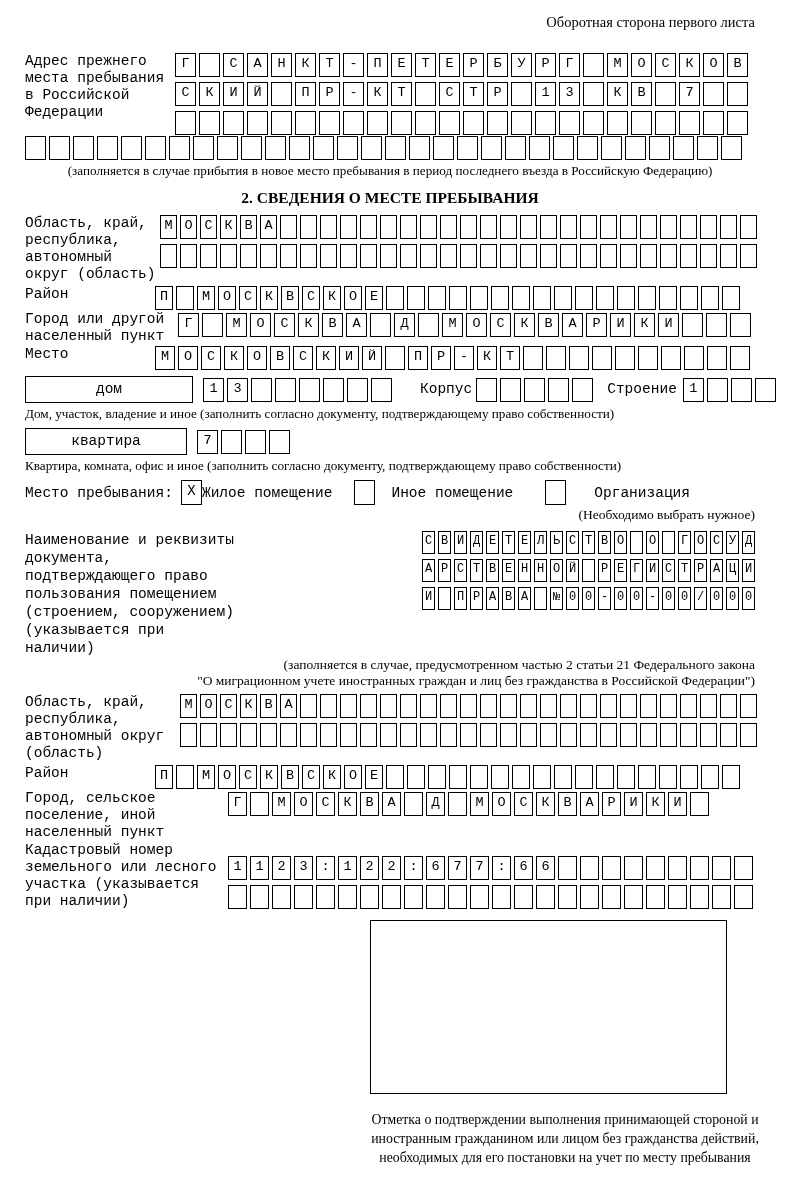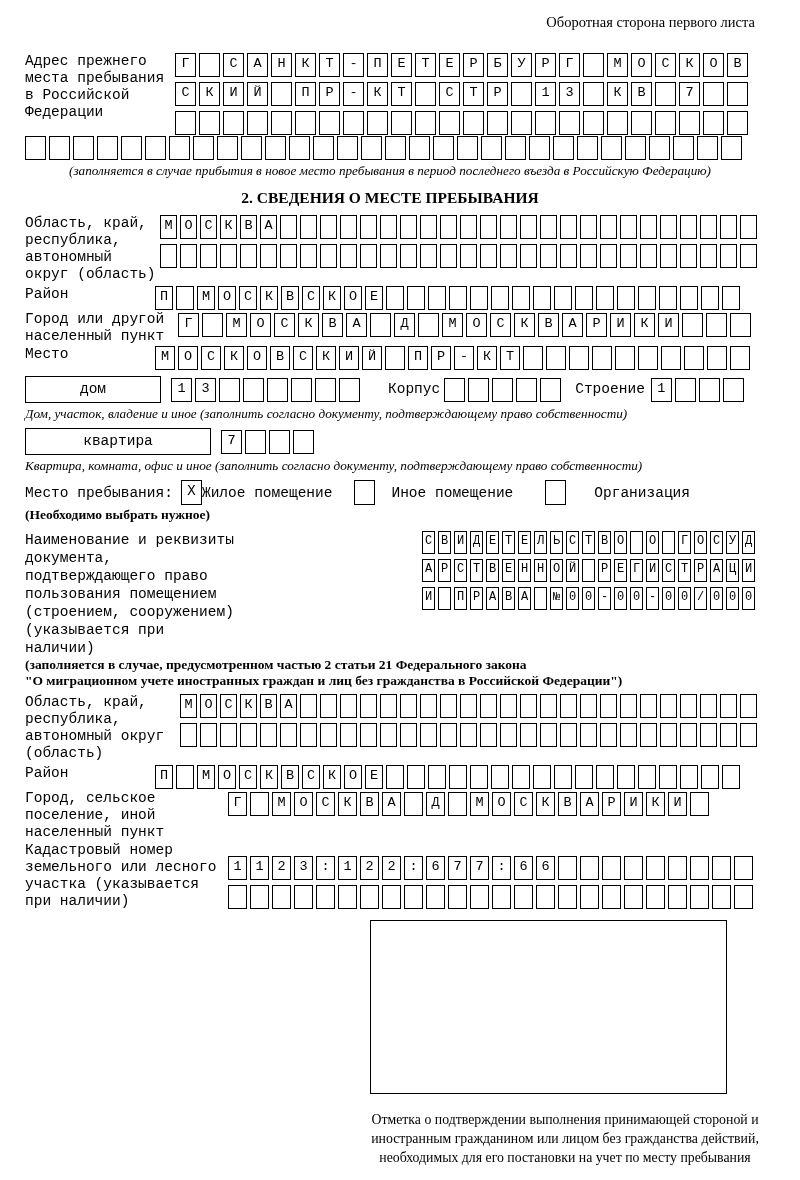--- a/index.html
+++ b/index.html
@@ -11,31 +11,31 @@
   .cells{display:flex;gap:3px;flex-wrap:nowrap;}
   .cellstack{display:flex;flex-direction:column;gap:5px;}
   .cell{display:inline-block;box-sizing:border-box;border:1.7px solid #000;height:24px;
     text-align:center;font-size:13.5px;line-height:20px;background:#fff;flex:0 0 auto;}
   .cw21 .cell{width:21px}
   .cw20 .cell{width:20px}
   .cw18 .cell{width:18px}
   .cw17 .cell{width:17px}
   .cw19 .cell{width:19px}
   .cw11 .cell{width:13px;height:23px;font-size:12px;line-height:19px}
-  .note{font-size:13.2px;text-align:center;margin:3px 0 6px 0;font-style:italic;}
+  .note{font-size:13.2px;text-align:center;margin:3px 0 6px 0;}
   .sect-title{font-size:15.5px;font-weight:bold;text-align:center;margin:10px 0 8px 0;}
   .widebox{box-sizing:border-box;border:1.8px solid #000;height:27px;text-align:center;
     font-size:14.5px;line-height:24px;flex:0 0 auto;}
   .chk{display:inline-block;box-sizing:border-box;border:1.7px solid #000;width:21px;height:25px;
     text-align:center;font-size:14px;line-height:21px;vertical-align:middle;}
   .opt-lbl{font-size:14.5px;vertical-align:middle;}
   .mt4{margin-top:1px}.mt6{margin-top:6px}.mb5{margin-bottom:5px}
   .stamp-box{border:1.8px solid #000;width:355px;height:172px;margin-left:345px;margin-top:6px;background:#fff;}
   .stamp-cap{width:420px;margin-left:330px;font-size:13.8px;line-height:19px;text-align:center;margin-top:16px;}
-  .small-note{font-size:13.5px;text-align:left;font-weight:bold;}
+  .small-note{font-size:13.5px;text-align:right;}
 </style>
 </head>
 <body>
 
 <div class="page">
 
   <div class="hdr">Оборотная сторона первого листа</div>
 
   <div class="row">
     <div class="lbl" style="width:150px">Адрес прежнего места пребывания в Российской Федерации</div>
@@ -316,21 +316,21 @@
         <span class="cell"></span>
         <span class="cell"></span>
         <span class="cell"></span>
         <span class="cell"></span>
         <span class="cell"></span>
         <span class="cell"></span>
       </div>
   </div>
 
   <div class="row mt6" style="align-items:center">
-    <div class="widebox" style="width:136px">дом</div>
+    <div class="widebox" style="width:168px">дом</div>
     <div class="cells cw21" style="margin-left:10px">
         <span class="cell">1</span>
         <span class="cell">3</span>
         <span class="cell"></span>
         <span class="cell"></span>
         <span class="cell"></span>
         <span class="cell"></span>
         <span class="cell"></span>
         <span class="cell"></span>
       </div>
@@ -346,21 +346,21 @@
     <div class="cells cw21" style="margin-left:6px">
         <span class="cell">1</span>
         <span class="cell"></span>
         <span class="cell"></span>
         <span class="cell"></span>
       </div>
   </div>
   <div class="note" style="text-align:left">Дом, участок, владение и иное (заполнить согласно документу, подтверждающему право собственности)</div>
 
   <div class="row" style="align-items:center">
-    <div class="widebox" style="width:186px">квартира</div>
+    <div class="widebox" style="width:162px">квартира</div>
     <div class="cells cw21" style="margin-left:10px">
         <span class="cell">7</span>
         <span class="cell"></span>
         <span class="cell"></span>
         <span class="cell"></span>
       </div>
   </div>
   <div class="note" style="text-align:left">Квартира, комната, офис и иное (заполнить согласно документу, подтверждающему право собственности)</div>
 
   <div class="row" style="align-items:center">

